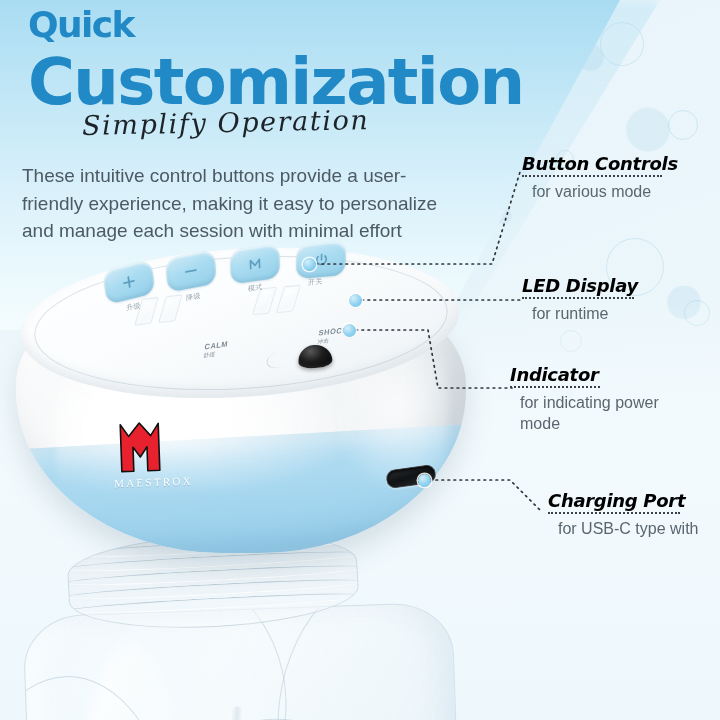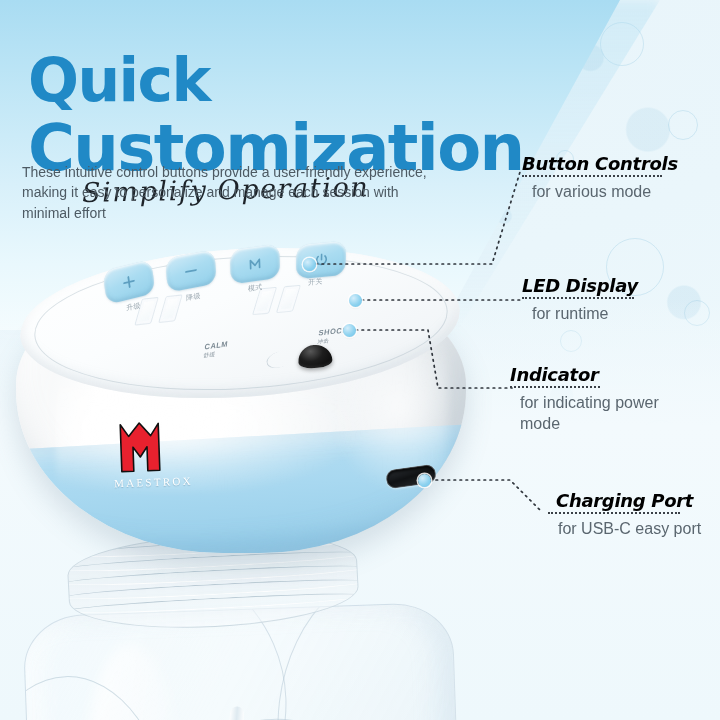--- a/index.html
+++ b/index.html
@@ -45,50 +45,50 @@
     position:absolute; left:0; bottom:0; width:720px; height:420px;
     background:linear-gradient(180deg,rgba(244,252,254,0) 0%,#f3fafd 30%,#eef8fc 100%);
   }
 
   
   .head { position:absolute; left:28px; top:8px; width:520px; }
   .h-line1, .h-line2 {
     color:#2089c6; font-weight:800; letter-spacing:-1.6px;
     line-height:.94; font-family:"DejaVu Sans", sans-serif;
   }
-  .h-line1 { font-size:60px;margin-top:44px; }
+  .h-line1 { font-size:36px; }
   .h-line2 { font-size:64px; margin-top:10px; }
   .h-script {
     font-family:"DejaVu Serif", serif; font-style:italic; font-weight:400;
     font-size:27px; color:#1d2329; margin-top:-2px; margin-left:54px;
     letter-spacing:1.6px; transform:rotate(-1.2deg); transform-origin:left center;
   }
   .body-copy {
     position:absolute; left:22px; top:162px; width:420px;
-    font-size:14px; line-height:1.46; color:#4d5a63; font-weight:400;
+    font-size:19px; line-height:1.46; color:#4d5a63; font-weight:400;
   }
 
   
   .callout { position:absolute; }
   .co-title {
     font-size:18px; font-weight:800; color:#000000; letter-spacing:-.3px;
     font-family:"DejaVu Sans", sans-serif; white-space:nowrap;font-style:italic;
   }
   .co-rule { height:0; border-bottom:2px dotted #3a4047; margin-top:1px; }
   .co-sub {
     font-size:16px; color:#5a666f; line-height:1.32; margin-top:4px;
     margin-left:10px; max-width:175px;
   }
   #co-button   { left:522px; top:153px; }
   #co-button .co-rule   { width:140px; }
   #co-led      { left:522px; top:275px; }
   #co-led .co-rule      { width:112px; }
   #co-ind      { left:510px; top:364px; }
   #co-ind .co-rule      { width:90px; }
-  #co-charge   { left:548px; top:490px;text-align:center; }
+  #co-charge   { left:548px; top:490px; }
   #co-charge .co-rule   { width:132px; }
 
   
   .leader { position:absolute; left:0; top:0; width:720px; height:720px; pointer-events:none; }
   .dot-anchor {
     position:absolute; width:13px; height:13px; border-radius:50%;
     background:radial-gradient(circle at 35% 32%, #d4eefb 0%, #8ed2ef 55%, #6cc3e9 100%);
     box-shadow:0 0 0 1.5px rgba(255,255,255,.85), 0 1px 2px rgba(0,0,0,.18);
   }
 
@@ -407,16 +407,16 @@
 
   <div class="callout" id="co-led">
     <div class="co-title">LED Display</div>
     <div class="co-rule"></div>
     <div class="co-sub">for runtime</div>
   </div>
 
   <div class="callout" id="co-charge">
     <div class="co-title">Charging Port</div>
     <div class="co-rule"></div>
-    <div class="co-sub">for USB-C easy port</div>
+    <div class="co-sub">for USB-C type with</div>
   </div>
 
 </div>
 
 </body></html>

